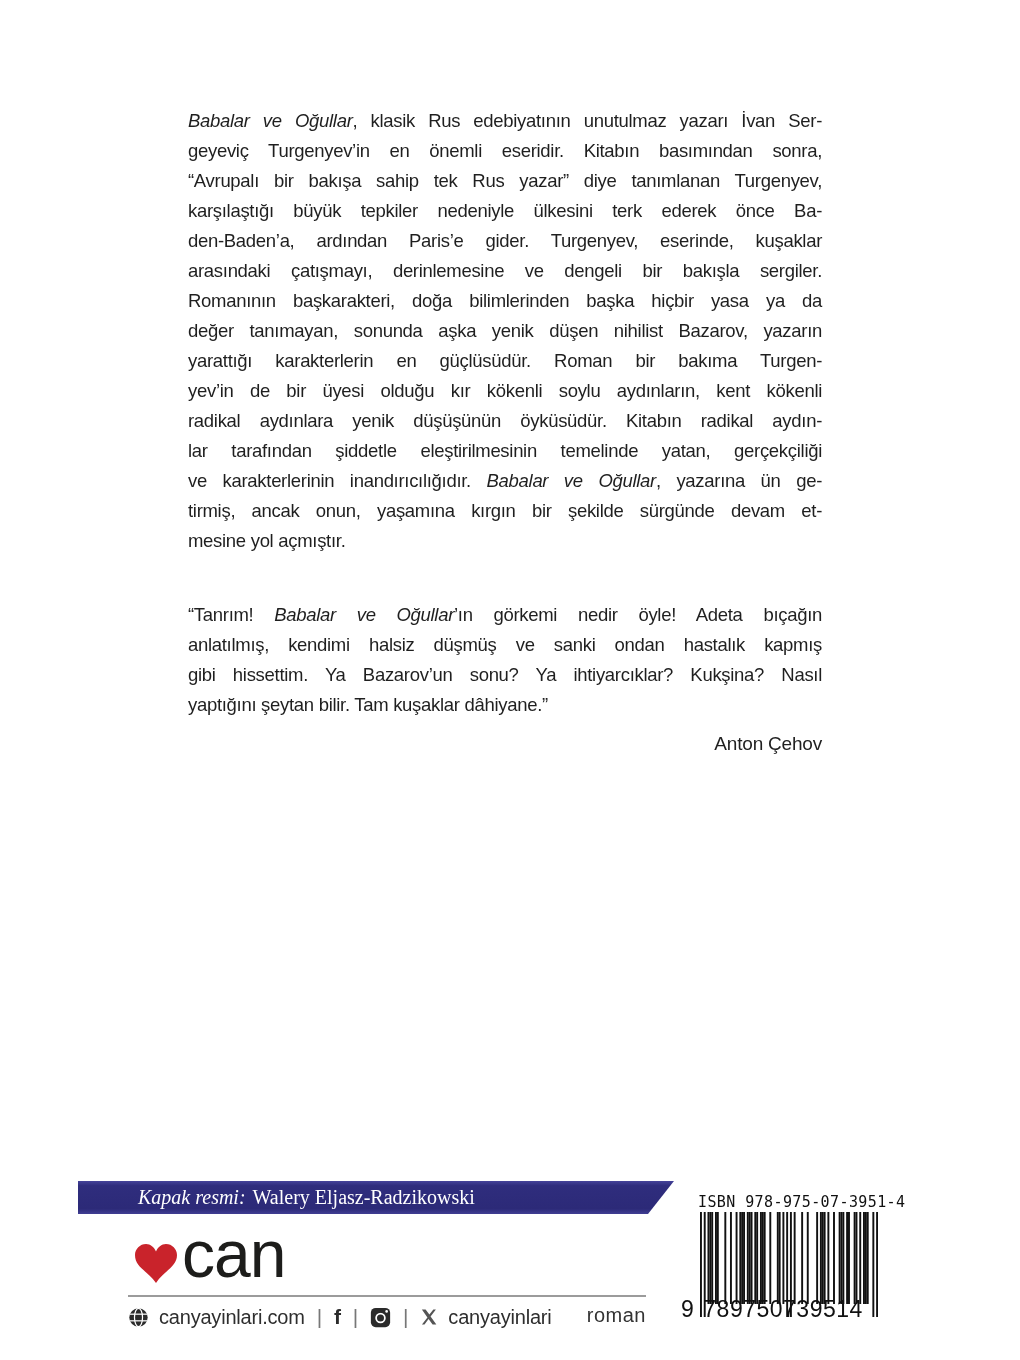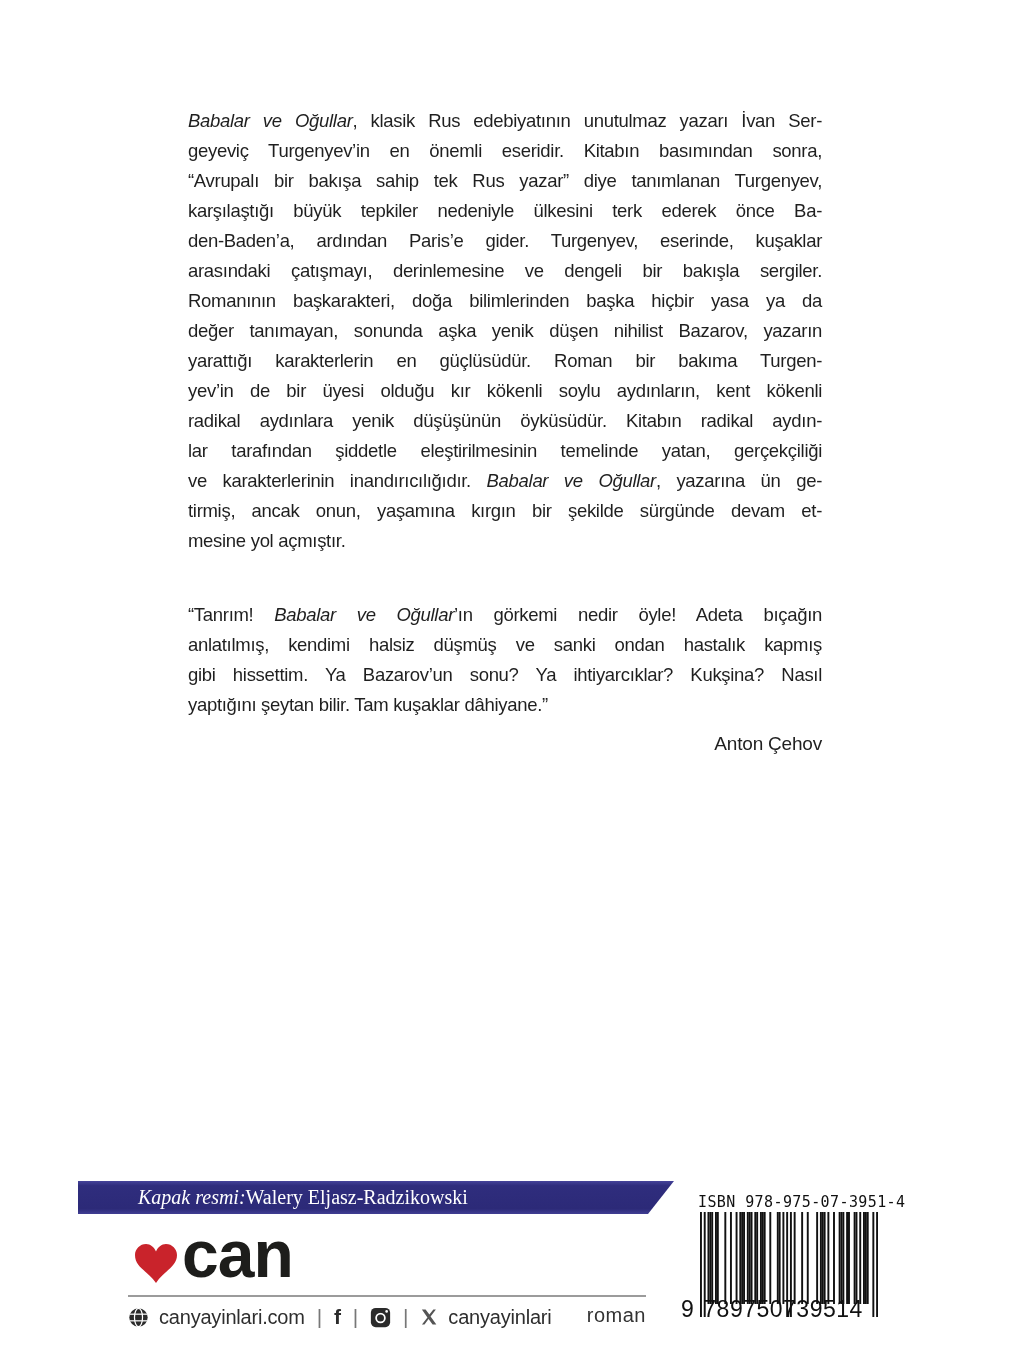--- a/index.html
+++ b/index.html
@@ -37,21 +37,21 @@
   .banner{
     position:absolute;left:78px;top:1181px;width:596px;height:33px;
     background:linear-gradient(180deg,#45439a 0%,#2f2d7d 14%,#2c2a78 84%,#403e93 100%);
     clip-path:polygon(0 0,100% 0,calc(100% - 26px) 100%,0 100%);
     display:flex;align-items:center;
     padding-left:60px;box-sizing:border-box;
     color:#ffffff;
     font-family:"Liberation Serif",serif;
     font-size:20px;
   }
-  .banner .credit-label{font-style:italic;}
+  .banner .credit-label{font-style:italic;margin-right:7px;}
   
   .isbn-label{
     position:absolute;left:698px;top:1193px;width:182px;
     text-align:center;
     font-family:"DejaVu Sans Mono",monospace;
     font-size:15px;letter-spacing:0.4px;color:#111;white-space:nowrap;
   }
   #barcode-svg{position:absolute;left:700px;top:1212px;}
   .barcode-digits{
     position:absolute;left:681px;top:1296px;width:200px;
@@ -60,21 +60,21 @@
   .barcode-digits span{display:inline-block;}
   .bd-left{margin-right:9px;}
   .bd-mid{}
   
   .logo{
     position:absolute;left:135px;top:1234px;height:52px;
     display:flex;align-items:center;
   }
   .logo-heart{margin-right:5px;margin-top:6px;}
   .logo-text{
-    font-size:66px;font-weight:bold;color:#1d1d1b;
+    font-size:66px;font-weight:normal;color:#1d1d1b;
     line-height:0.8;letter-spacing:-1px;
     transform:translateY(-6px);
   }
   .footer-line{
     position:absolute;left:128px;top:1295px;width:518px;height:2px;
     background:#9b9b9b;
   }
   .social-row{
     position:absolute;left:128px;top:1302px;height:30px;
     display:flex;align-items:center;gap:10px;

